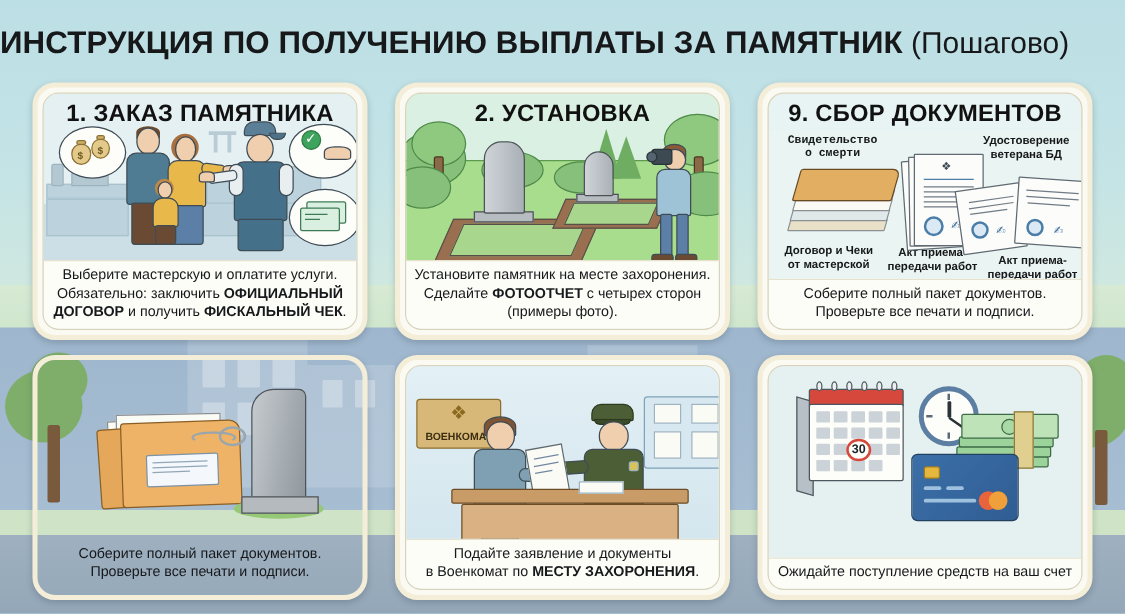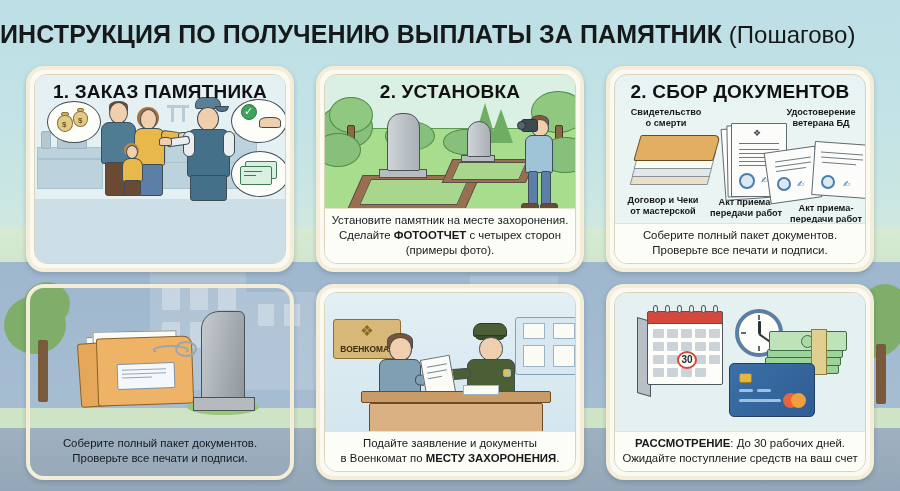--- a/index.html
+++ b/index.html
@@ -291,20 +291,25 @@
         <div class="cap" style="left:160px;top:22px;width:26px;height:12px;"></div>
         <div class="capbill" style="left:180px;top:31px;width:14px;height:6px;"></div>
         <div class="person-head" style="left:162px;top:32px;width:22px;height:24px;"></div>
         <div class="person-body" style="left:152px;top:54px;width:43px;height:48px;background:#45708a;"></div>
         <div class="person-body" style="left:148px;top:56px;width:12px;height:26px;background:#e9eef1;border-radius:6px;"></div>
         <div class="person-body" style="left:188px;top:56px;width:12px;height:26px;background:#e9eef1;border-radius:6px;"></div>
         <div class="arm" style="left:131px;top:62px;width:24px;height:9px;background:#e9eef1;transform:rotate(-8deg);"></div>
         <div class="palm" style="left:124px;top:62px;width:13px;height:9px;"></div>
         <div class="person-legs" style="left:155px;top:100px;width:37px;height:26px;background:#45708a;"></div>
       </div>
+      <div class="caption">
+        <div>Выберите мастерскую и оплатите услуги.</div>
+        <div>Обязательно: заключить <b>ОФИЦИАЛЬНЫЙ</b></div>
+        <div><b>ДОГОВОР</b> и получить <b>ФИСКАЛЬНЫЙ ЧЕК</b>.</div>
+      </div>
     </div>
   </div>
 
   <div class="card" id="card2">
     <div class="card-inner">
       <div class="art c2">
         <div class="sky2"></div>
         <div class="lawn"></div>
         <div class="card-title" style="position:absolute;left:0;right:0;top:0;z-index:4;">2. УСТАНОВКА</div>
 
@@ -345,24 +350,24 @@
       <div class="caption">
         <div>Установите памятник на месте захоронения.</div>
         <div>Сделайте <b>ФОТООТЧЕТ</b> с четырех сторон</div>
         <div>(примеры фото).</div>
       </div>
     </div>
   </div>
 
   <div class="card" id="card3">
     <div class="card-inner">
-      <div class="card-title">2. СБОР ДОКУМЕНТОВ</div>
+      <div class="card-title">9. СБОР ДОКУМЕНТОВ</div>
       <div class="art c3">
 
-        <div class="doclabel" style="left:4px;top:2px;width:94px;white-space:pre-line;">Свидетельство
+        <div class="doclabel" style="left:4px;top:2px;width:94px;white-space:pre-line;font-family:Liberation Mono, monospace;">Свидетельство
 о смерти</div>
         <div class="doclabel" style="left:156px;top:2px;width:100px;white-space:pre-line;">Удостоверение
 ветерана БД</div>
         <div class="doclabel" style="left:2px;top:90px;width:92px;white-space:pre-line;">Договор и Чеки
 от мастерской</div>
         <div class="doclabel" style="left:90px;top:92px;width:82px;white-space:pre-line;">Акт приема-
 передачи работ</div>
         <div class="doclabel" style="left:168px;top:98px;width:86px;white-space:pre-line;">Акт приема-
 передачи работ</div>
 
@@ -529,19 +534,18 @@
 
         <div class="card-p" style="left:114px;top:70px;width:86px;height:54px;"></div>
         <div class="chip" style="left:124px;top:80px;width:13px;height:10px;"></div>
         <div class="cline" style="left:124px;top:96px;width:14px;"></div>
         <div class="cline" style="left:142px;top:96px;width:14px;"></div>
         <div class="cline" style="left:124px;top:106px;width:42px;"></div>
         <div class="mc1" style="left:168px;top:100px;width:15px;height:15px;"></div>
         <div class="mc2" style="left:176px;top:100px;width:15px;height:15px;"></div>
       </div>
       <div class="caption">
-        <div><b>РАССМОТРЕНИЕ</b>: До 30 рабочих дней.</div>
         <div>Ожидайте поступление средств на ваш счет</div>
       </div>
     </div>
   </div>
 
 </div>
 
 </body></html>

